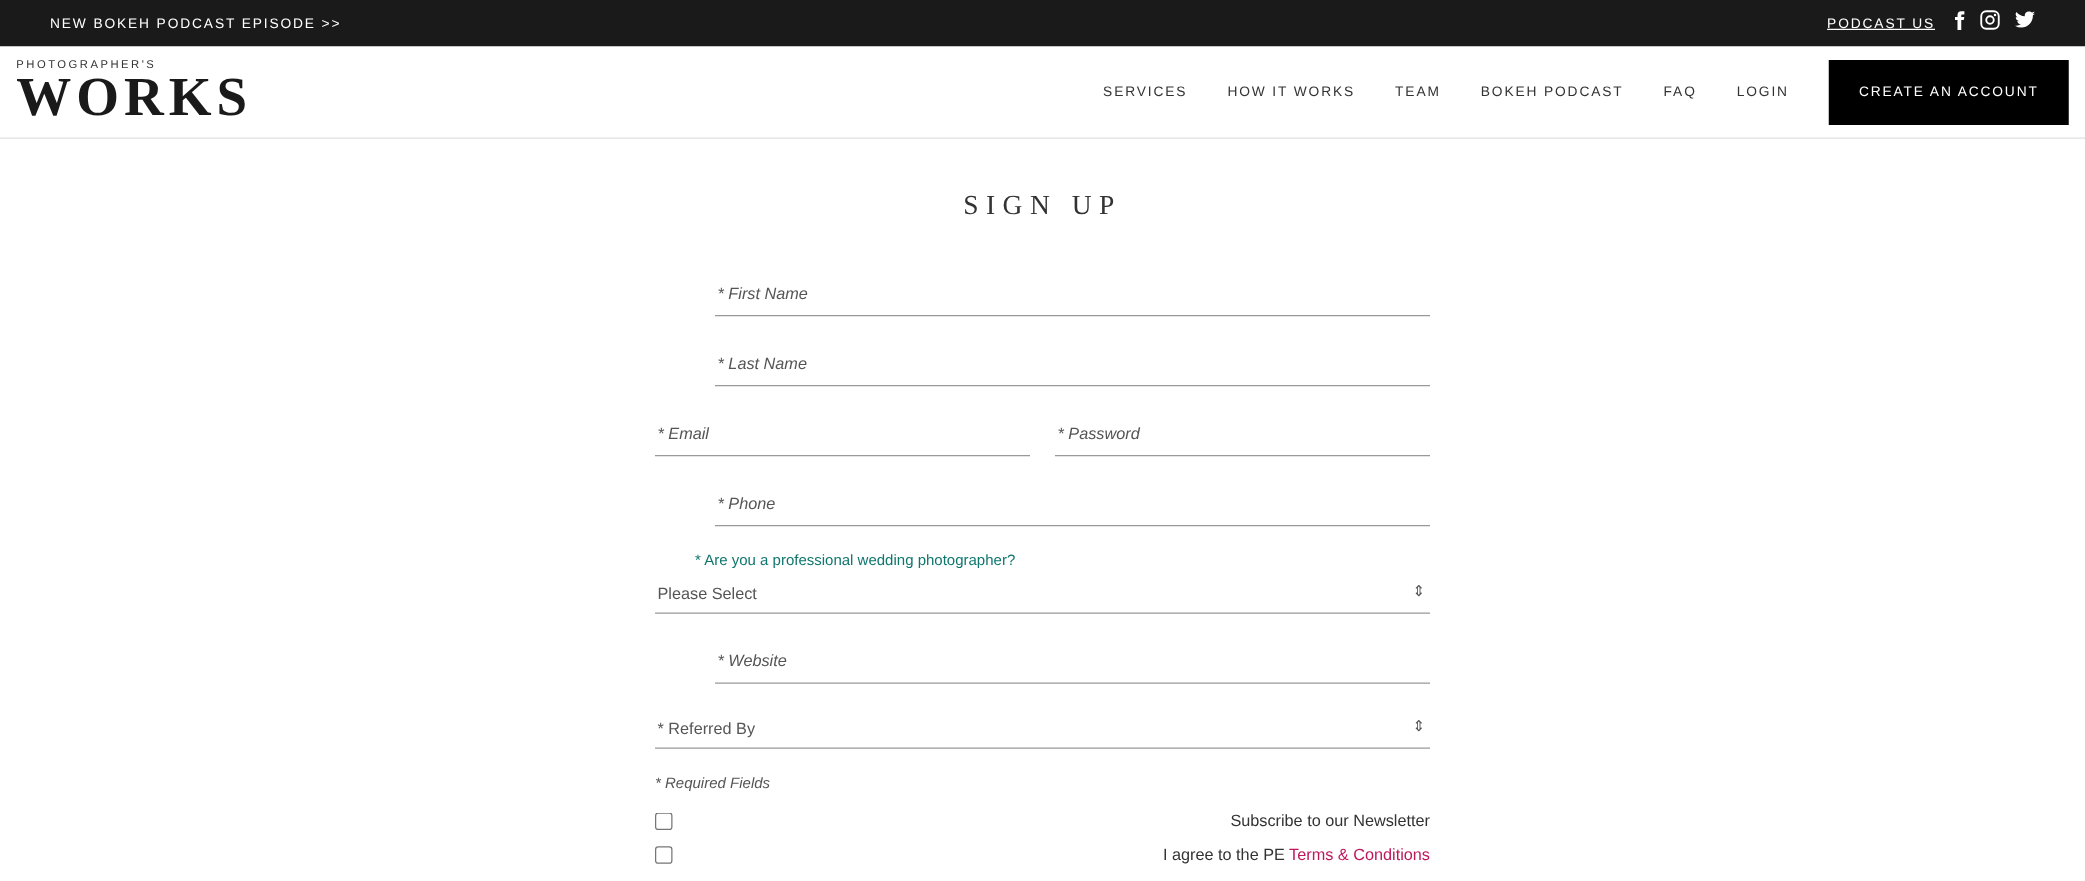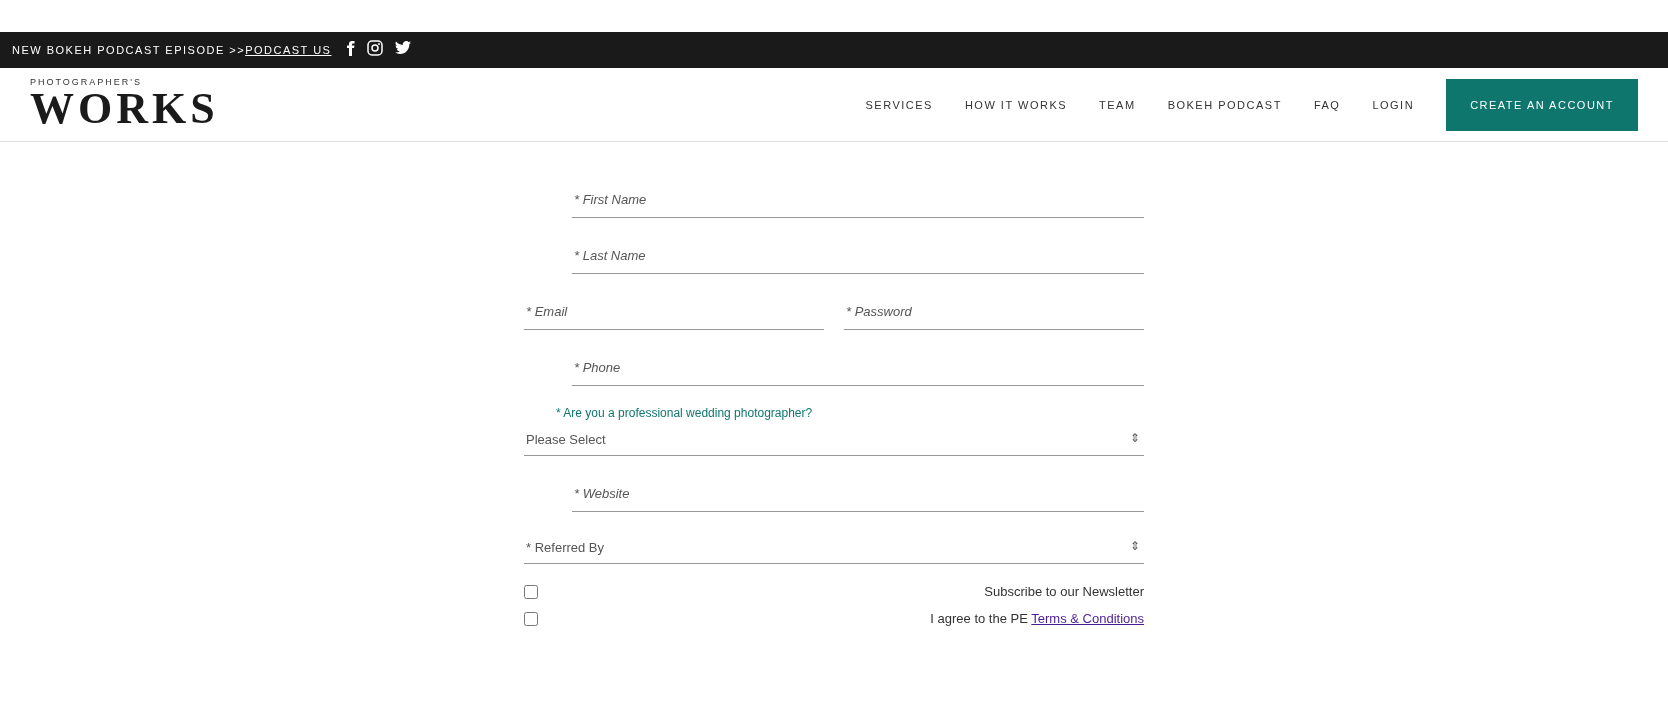--- a/index.html
+++ b/index.html
@@ -12,25 +12,25 @@
       font-family: 'Georgia', serif;
       background: #fff;
       color: #333;
     }
 
     
     .top-bar {
       background: #1a1a1a;
       color: #fff;
       display: flex;
-      align-items: center;
-      padding: 8px 12px;
+      justify-content: space-between;
+      align-items: center;
+      padding: 8px 40px;
       font-size: 12px;
       letter-spacing: 1px;
-      margin-top: 32px;
     }
 
     .top-bar-left {
       font-family: Arial, sans-serif;
       font-size: 11px;
       letter-spacing: 1.5px;
     }
 
     .top-bar-right {
       display: flex;
@@ -57,21 +57,21 @@
       color: #fff;
       font-size: 14px;
       cursor: pointer;
     }
 
     
     .header {
       display: flex;
       justify-content: space-between;
       align-items: center;
-      padding: 10px 30px;
+      padding: 10px 13px;
       border-bottom: 1px solid #e0e0e0;
     }
 
     .logo-wrapper {
       display: flex;
       flex-direction: column;
       line-height: 1;
     }
 
     .logo-top {
@@ -99,21 +99,21 @@
     .nav-link {
       font-family: Arial, sans-serif;
       font-size: 11px;
       letter-spacing: 1.5px;
       color: #333;
       text-decoration: none;
       cursor: pointer;
     }
 
     .nav-cta {
-      background: #0f766e;
+      background: #000000;
       color: #fff;
       font-family: Arial, sans-serif;
       font-size: 11px;
       letter-spacing: 1.5px;
       padding: 20px 24px;
       cursor: pointer;
       border: none;
     }
 
     
@@ -230,22 +230,21 @@
       flex-shrink: 0;
     }
 
     .checkbox-label {
       font-family: Arial, sans-serif;
       font-size: 13px;
       color: #333;
     }
 
     .checkbox-label a {
-      color: #4c1d95;
-      text-decoration: underline;
+      color: #be185d;
       cursor: pointer;
     }
   </style>
 </head>
 <body>
 
 <div class="top-bar">
   <span class="top-bar-left">NEW BOKEH PODCAST EPISODE &gt;&gt;</span>
   <div class="top-bar-right">
     <span class="contact-link">PODCAST US</span>
@@ -282,20 +281,21 @@
     <a class="nav-link">HOW IT WORKS</a>
     <a class="nav-link">TEAM</a>
     <a class="nav-link">BOKEH PODCAST</a>
     <a class="nav-link">FAQ</a>
     <a class="nav-link">LOGIN</a>
     <button class="nav-cta">CREATE AN ACCOUNT</button>
   </nav>
 </header>
 
 <main class="main-content">
+  <h1 class="page-title">SIGN UP</h1>
 
   <form>
 
     <div class="form-group">
       <input type="text" class="form-input" placeholder="* First Name" style="">
     </div>
 
     <div class="form-group">
       <input type="text" class="form-input" placeholder="* Last Name" style="">
     </div>
@@ -326,20 +326,21 @@
     <div class="form-select-wrapper">
       <select class="form-select">
         <option value="">* Referred By</option>
         <option value="google">Google</option>
         <option value="friend">Friend</option>
         <option value="social">Social Media</option>
       </select>
       <span class="select-arrow">⇕</span>
     </div>
 
+    <div class="required-note">* Required Fields</div>
 
     <div class="checkbox-group">
       <input type="checkbox" class="checkbox-input" id="newsletter" style="">
       <label class="checkbox-label" for="newsletter">Subscribe to our Newsletter</label>
     </div>
 
     <div class="checkbox-group">
       <input type="checkbox" class="checkbox-input" id="terms" style="">
       <label class="checkbox-label" for="terms">
         <span>I agree to the PE </span><a>Terms &amp; Conditions</a>

